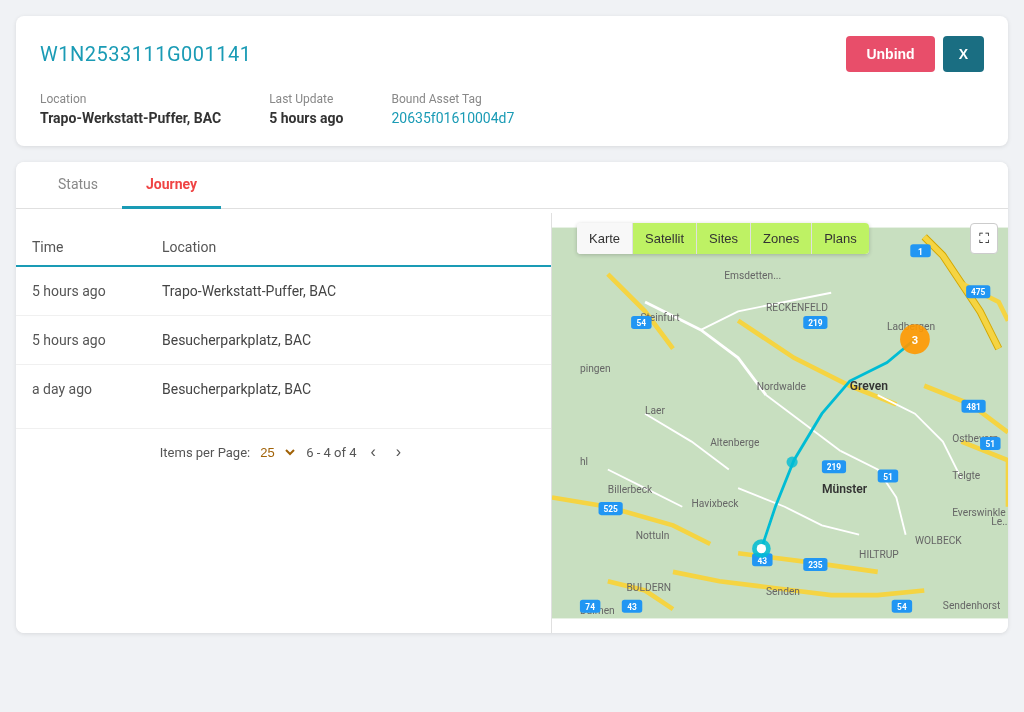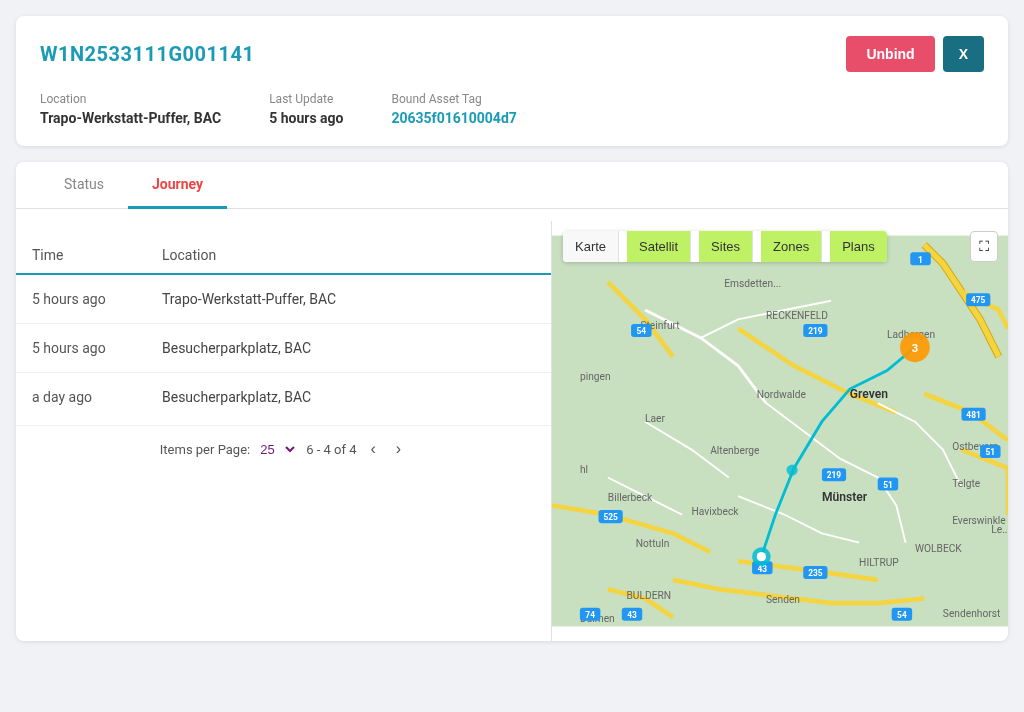--- a/index.html
+++ b/index.html
@@ -27,21 +27,21 @@
 
     .asset-card-header {
       display: flex;
       justify-content: space-between;
       align-items: center;
       margin-bottom: 20px;
     }
 
     .asset-id {
       font-size: 20px;
-      font-weight: 700;
+      font-weight: 400;
       color: #1a9bb5;
       letter-spacing: 0.5px;
     }
 
     .header-buttons {
       display: flex;
       gap: 8px;
     }
 
     .btn-unbind {
@@ -79,31 +79,31 @@
     }
 
     .meta-item .meta-value {
       font-weight: 700;
       font-size: 14px;
       color: #333;
     }
 
     .meta-item .meta-value.link {
       color: #1a9bb5;
-      font-weight: 700;
+      font-weight: 400;
     }
 
     
     .tabs-bar {
       display: flex;
       background: #fff;
       border-radius: 8px 8px 0 0;
-      padding: 0 24px;
+      padding: 0 18px;
       border-bottom: 1px solid #e0e0e0;
-      margin-bottom: 12px;
+      margin-bottom: 4px;
     }
 
     .tab-item {
       padding: 14px 24px;
       cursor: pointer;
       font-size: 14px;
       color: #888;
       border-bottom: 3px solid transparent;
       margin-bottom: -1px;
     }
@@ -170,37 +170,37 @@
     }
 
     
     .pagination-row {
       display: flex;
       align-items: center;
       justify-content: center;
       gap: 8px;
       padding: 12px 16px;
       border-top: 1px solid #f0f0f0;
-      margin-top: 4px;
+      margin-top: 15px;
       font-size: 13px;
       color: #555;
     }
 
     .pagination-select-wrapper {
       display: flex;
       align-items: center;
       gap: 6px;
     }
 
     .pagination-select {
       border: none;
       background: transparent;
       font-size: 13px;
       cursor: pointer;
-      color: #701a75;
+      color: #a16207;
     }
 
     .page-info {
       color: #555;
     }
 
     .page-btn {
       background: none;
       border: none;
       cursor: pointer;
@@ -213,23 +213,23 @@
     .map-panel {
       flex: 1;
       position: relative;
       overflow: hidden;
       min-height: 420px;
     }
 
     .map-controls {
       position: absolute;
       top: 10px;
-      left: 11px;
-      display: flex;
-      gap: 8px;
+      left: 25px;
+      display: flex;
+      gap: 0;
       z-index: 10;
       background: #fff;
       border-radius: 4px;
       overflow: hidden;
       box-shadow: 0 1px 4px rgba(0,0,0,0.2);
     }
 
     .map-control-btn {
       padding: 8px 12px;
       border: none;

